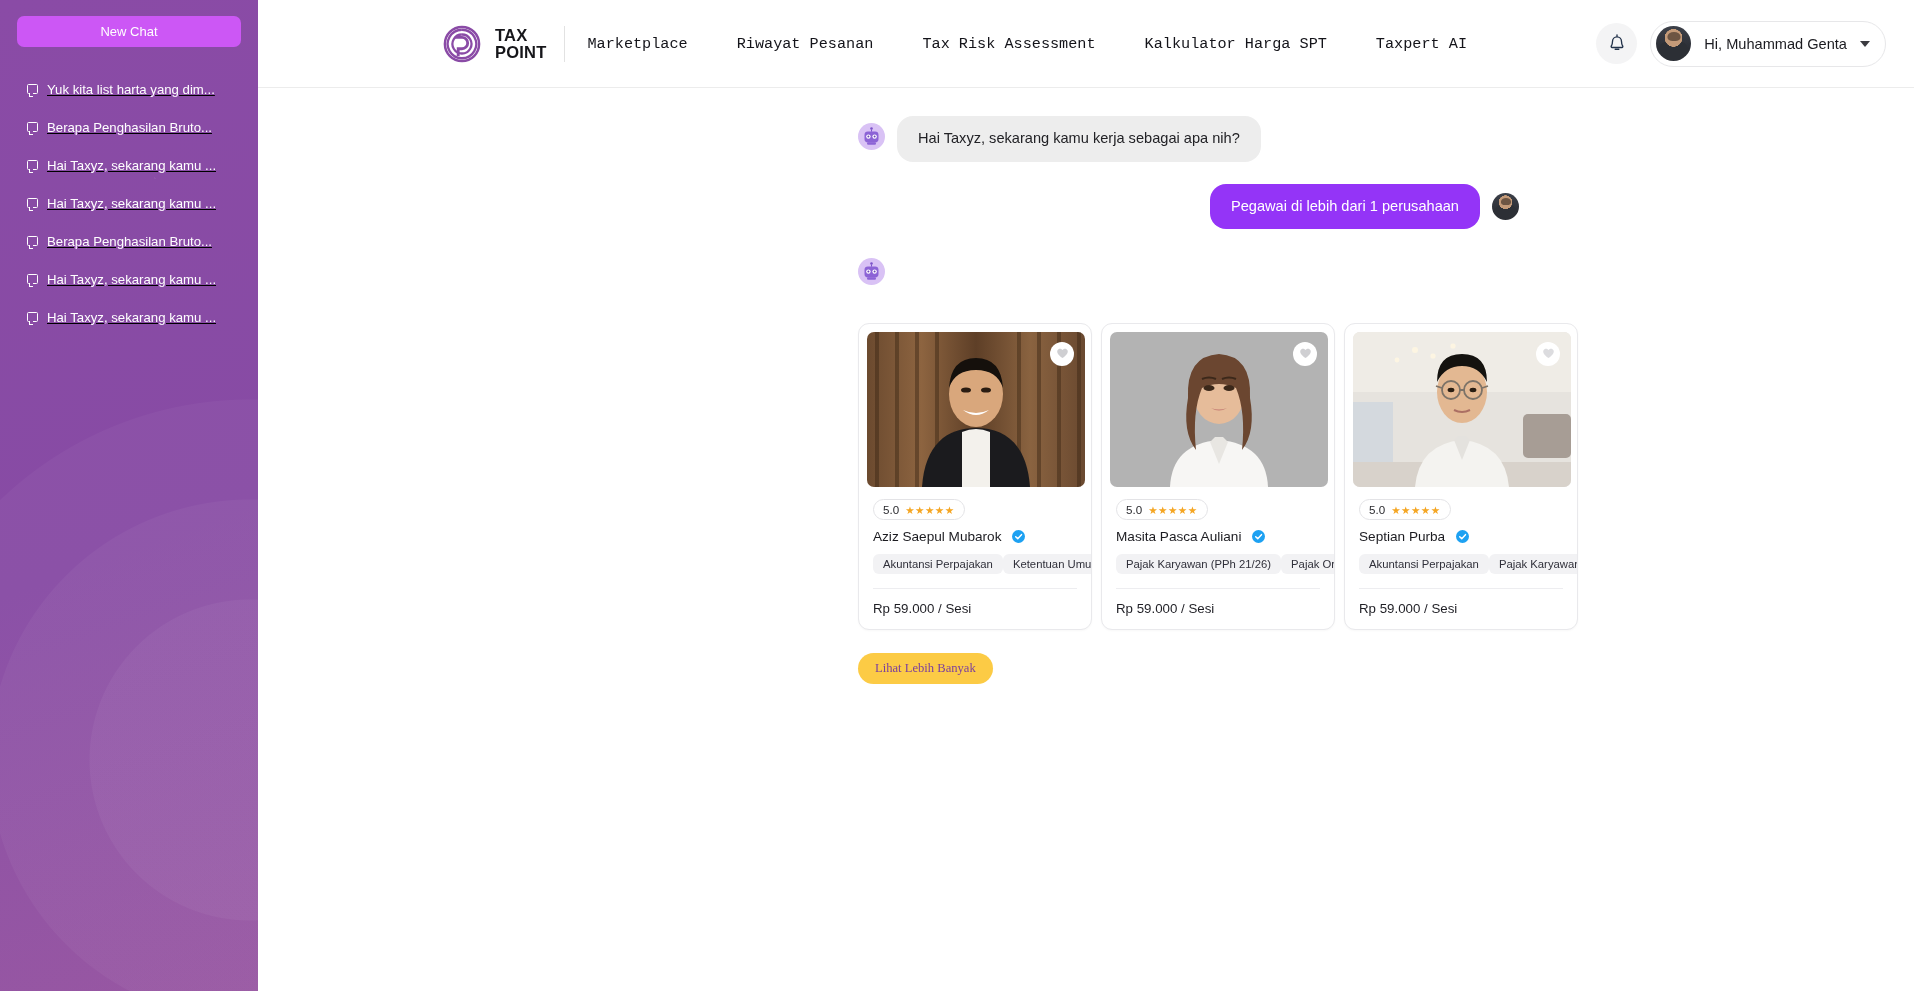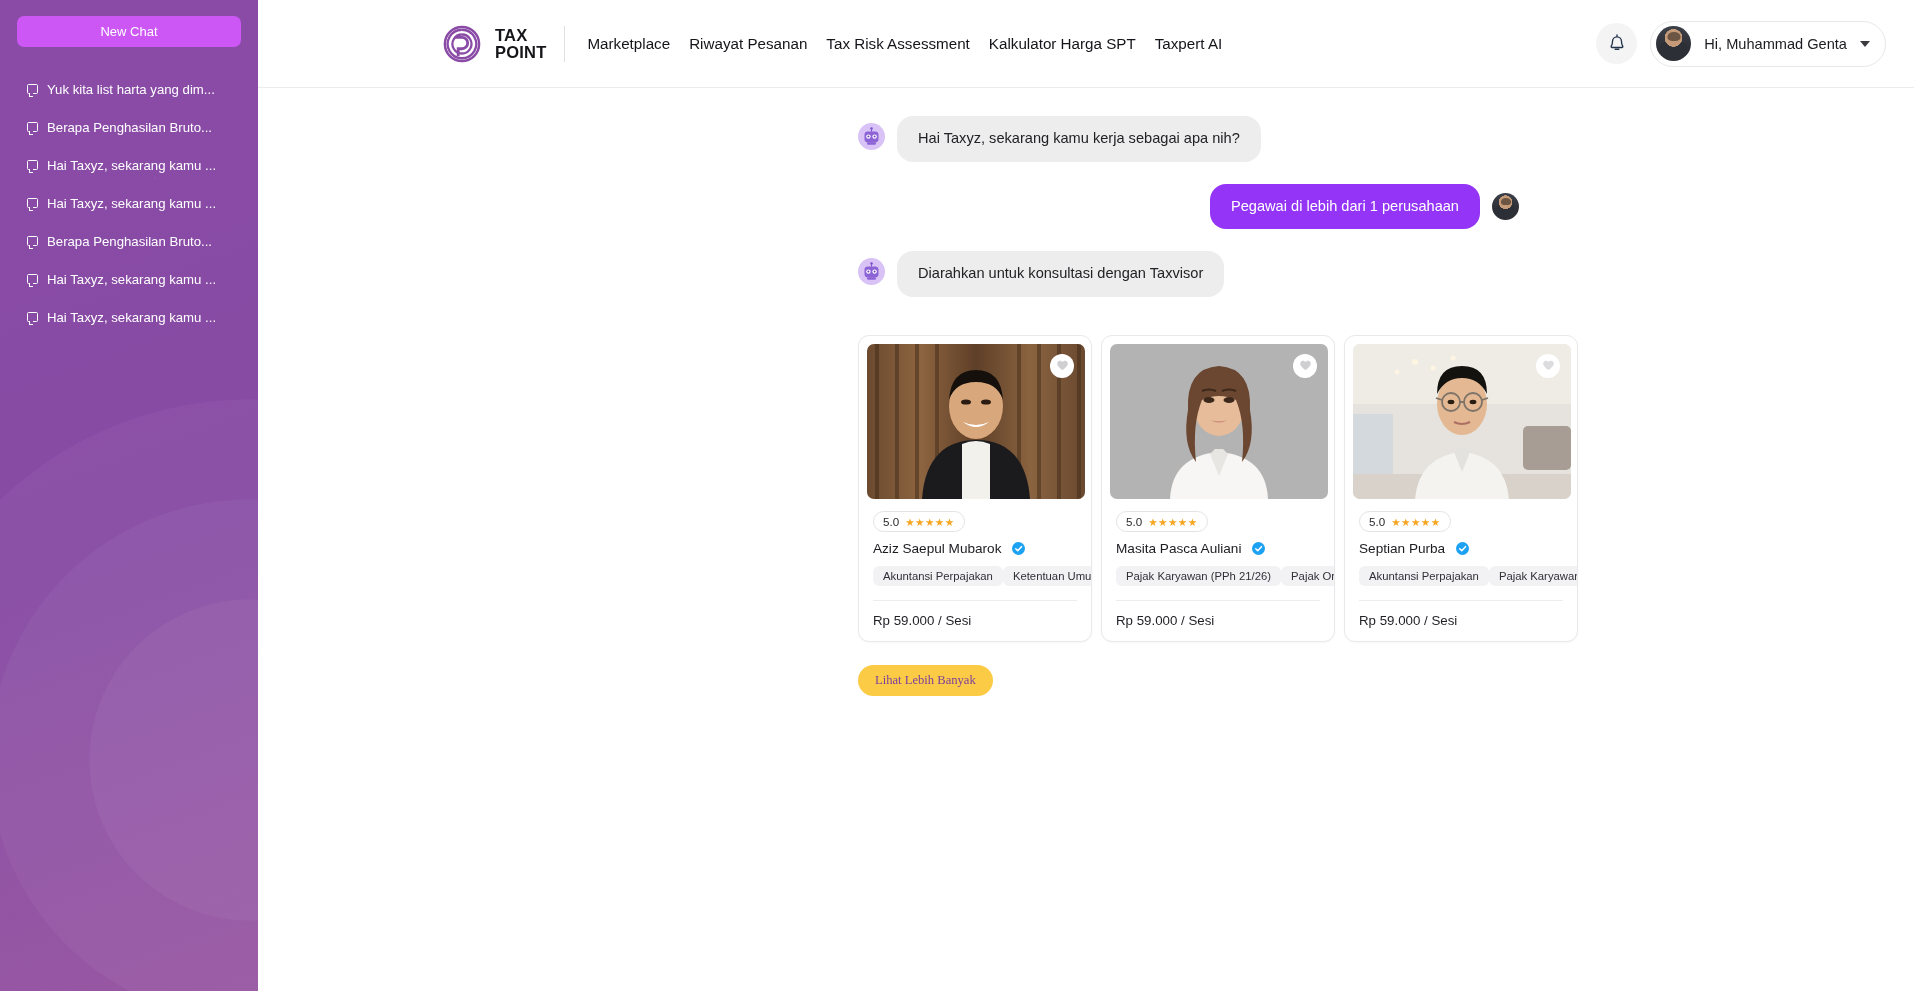--- a/index.html
+++ b/index.html
@@ -28,21 +28,21 @@
   .new-chat {
     position: absolute; left: 17px; top: 16px;
     width: 224px; height: 31px;
     background: #CC57F5;
     border: none; border-radius: 7px;
     color: #ffffff; font-size: 13px;
     display: flex; align-items: center; justify-content: center;
     cursor: pointer;
     font-family: "Liberation Sans", sans-serif;
   }
-  .chat-list { position: absolute; top: 70px; left: 0; width: 258px; }
+  .chat-list { position: absolute; top: 70px; left: 0; width: 258px; text-decoration: underline; }
   .chat-item {
     display: flex; align-items: center; gap: 9px;
     height: 38px; padding: 0 14px 0 27px;
     color: #ffffff; font-size: 13.2px;
     white-space: nowrap; overflow: hidden;
     cursor: pointer;
   }
   .chat-item .msg-ico {
     flex: 0 0 11px; width: 11px; height: 10px;
     border: 1.4px solid #ffffff; border-radius: 1.5px;
@@ -66,21 +66,21 @@
     padding: 0 28px 0 0;
     background: #fff;
   }
   .logo-wrap { display: flex; align-items: center; gap: 14px; margin-left: 185px; }
   .logo-mark { width: 38px; height: 38px; }
   .logo-text {
     font-size: 16.5px; font-weight: bold; line-height: 0.98;
     color: #16161a; letter-spacing: .2px;
   }
   .logo-sep { width:1px; height:36px; background:#e2e2e2; margin: 0 22px 0 18px; }
-  .nav { display: flex; align-items: flex-start; gap: 19px; }
+  .nav { display: flex; align-items: flex-start; gap: 49px; font-family: Liberation Mono, monospace; }
   .nav-item {
     font-size: 15.2px; color: #14141a; cursor: pointer; white-space: nowrap;
   }
   .header-right { margin-left: auto; display: flex; align-items: center; gap: 13px; }
   .bell-btn {
     width: 41px; height: 41px; border-radius: 50%;
     background: #f4f4f5; display: flex; align-items: center; justify-content: center;
     cursor: pointer; border: none;
   }
   .user-chip {
@@ -295,21 +295,20 @@
             <circle cx="13.5" cy="5.5" r="1.3" fill="#7B52C9"></circle>
             <rect x="13" y="6.5" width="1" height="2.2" fill="#7B52C9"></rect>
             <rect x="6.5" y="8.5" width="14" height="11" rx="3.4" fill="#8C63D6"></rect>
             <circle cx="10.4" cy="13.6" r="2.2" fill="#fff"></circle>
             <circle cx="16.6" cy="13.6" r="2.2" fill="#fff"></circle>
             <circle cx="10.4" cy="13.6" r="1" fill="#6b45b5"></circle>
             <circle cx="16.6" cy="13.6" r="1" fill="#6b45b5"></circle>
             <rect x="9" y="19.2" width="9" height="2.6" rx="1.2" fill="#8C63D6"></rect>
           </svg>
         </span>
-        <div class="bubble bot">Diarahkan untuk konsultasi dengan Taxvisor</div>
       </div>
 
       <div class="cards-row">
 
         <div class="card">
           <div class="card-photo">
             <svg width="218" height="155" viewBox="0 0 218 155" preserveAspectRatio="none">
               <defs>
                 <linearGradient id="wood" x1="0" y1="0" x2="1" y2="0">
                   <stop offset="0" stop-color="#6b4a2f"></stop>

